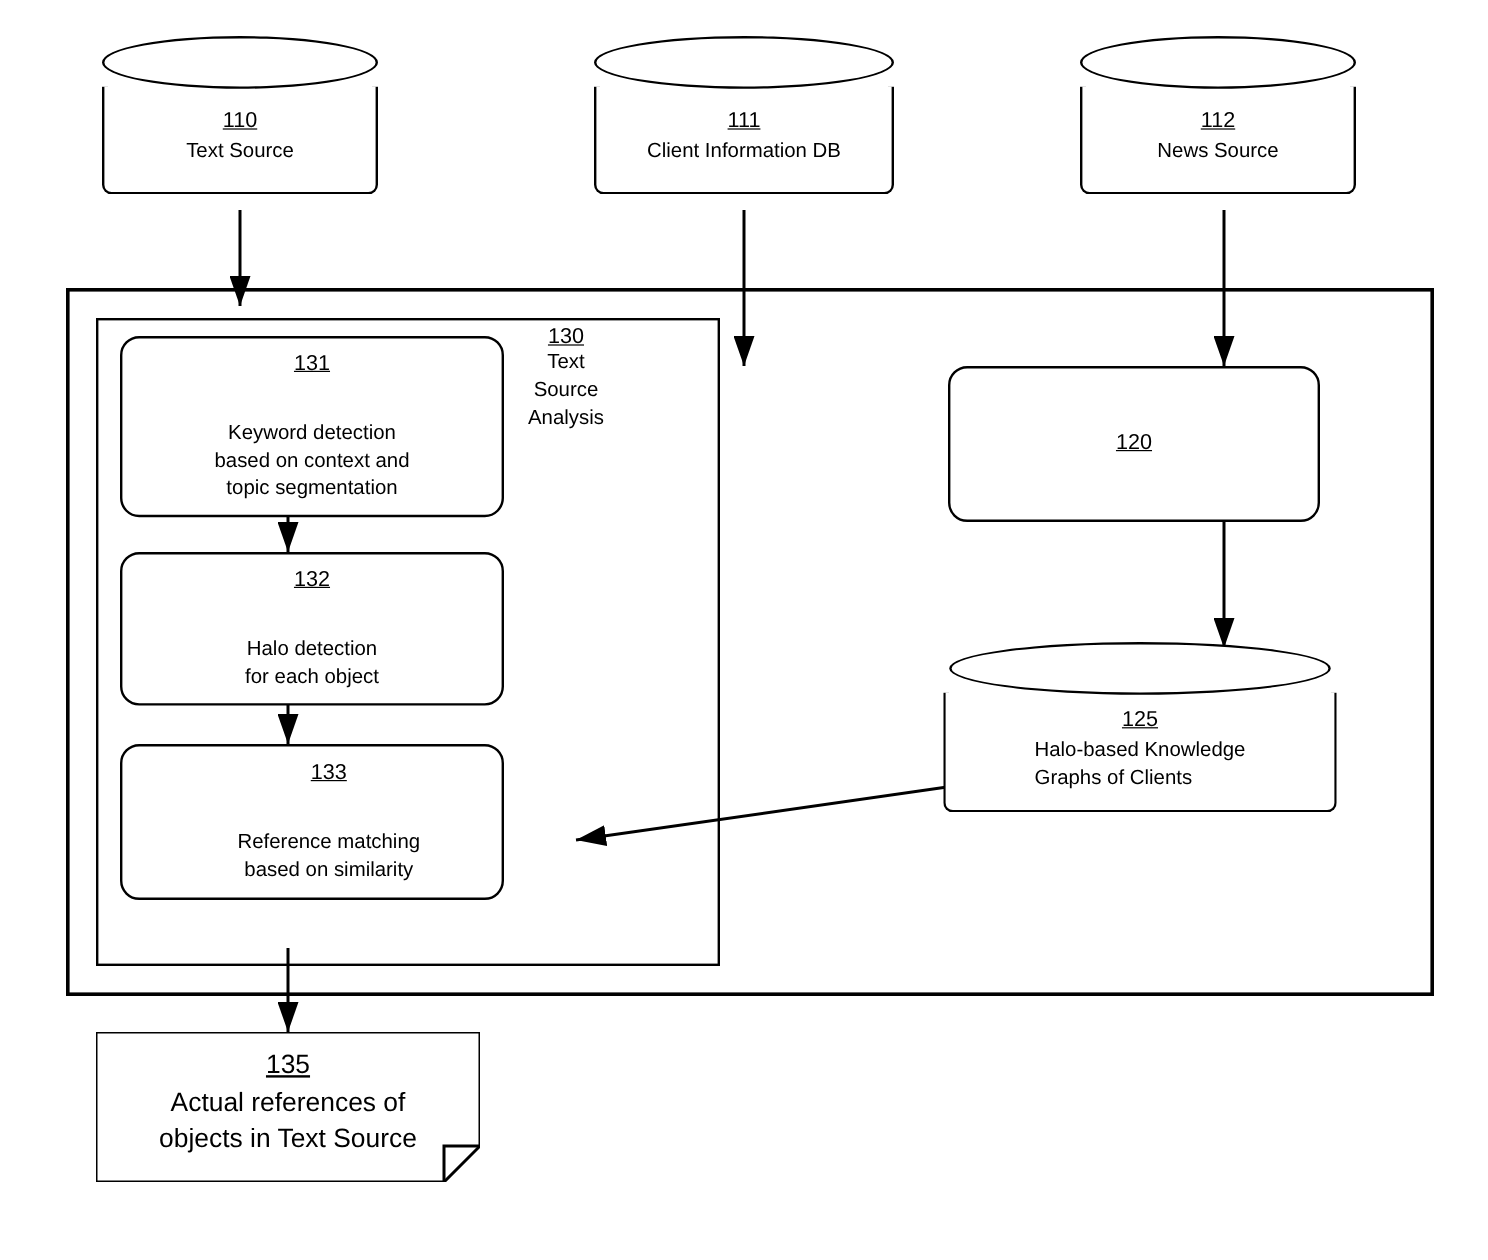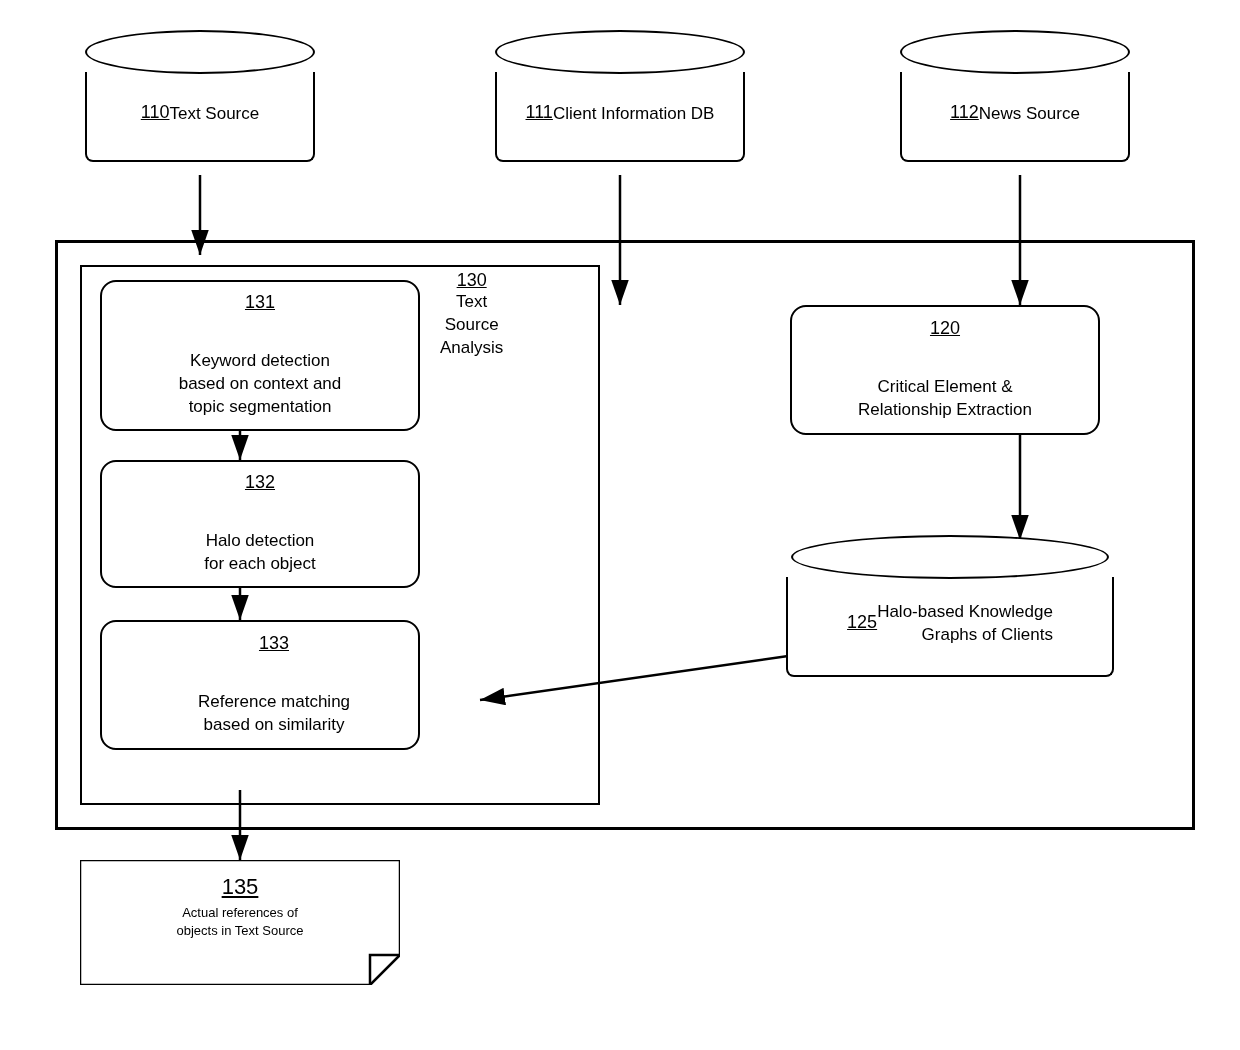--- a/index.html
+++ b/index.html
@@ -33,24 +33,24 @@
       z-index: 2;
       margin-bottom: -2px;
     }
 
     .cyl-rect {
       border: 2.5px solid #000;
       border-top: none;
       border-radius: 0 0 8px 8px;
       background: #fff;
       display: flex;
-      flex-direction: row;
+      flex-direction: column;
       align-items: center;
       justify-content: center;
-      text-align: right;
+      text-align: left;
       padding: 10px 14px 14px;
     }
 
     
     .rbox {
       position: absolute;
       border: 2.5px solid #000;
       border-radius: 16px;
       background: #fff;
       text-align: center;
@@ -171,38 +171,37 @@
     <span class="label-text">Halo detection<br>for each object</span>
   </div>
 
   <div class="rbox" style="left:100px; top:620px; width:320px; min-height:130px;padding-left:42px;">
     <span class="label-num">133</span>
     <span class="label-text">Reference matching<br>based on similarity</span>
   </div>
 
   <div class="rbox" style="left:790px; top:305px; width:310px; min-height:130px;">
     <span class="label-num">120</span>
-    <span class="label-text">Critical Element &amp;<br>Relationship Extraction</span>
   </div>
 
   <div class="cyl-wrapper" style="left:785px; top:535px; width:330px;">
     <div class="cyl-top-ellipse" style="width:318px; height:44px;"></div>
     <div class="cyl-rect" style="width:328px; min-height:100px;">
       <span class="label-num">125</span>
       <span class="label-text">Halo-based Knowledge<br>Graphs of Clients</span>
     </div>
   </div>
 
   <div style="position:absolute; left:80px; top:860px; width:320px; min-height:120px;">
 
     <svg width="320" height="125" style="position:absolute; top:0; left:0;">
 
       <path d="M0,0 L320,0 L320,95 L290,125 L0,125 Z" fill="white" stroke="#000" stroke-width="2.5"></path>
 
       <path d="M290,125 L290,95 L320,95" fill="none" stroke="#000" stroke-width="2.5"></path>
     </svg>
     <div style="position:relative; z-index:2; padding: 14px 16px; text-align:center;">
       <span class="label-num" style="font-size:22px; text-decoration:underline;">135</span>
-      <div class="label-text" style="font-size:13px; line-height:1.35; margin-top:4px;">Actual references of<br>objects in Text Source</div>
+      <div class="label-text" style="font-size:22px; line-height:1.35; margin-top:4px;">Actual references of<br>objects in Text Source</div>
     </div>
   </div>
 
 </div>
 
 </body></html>

